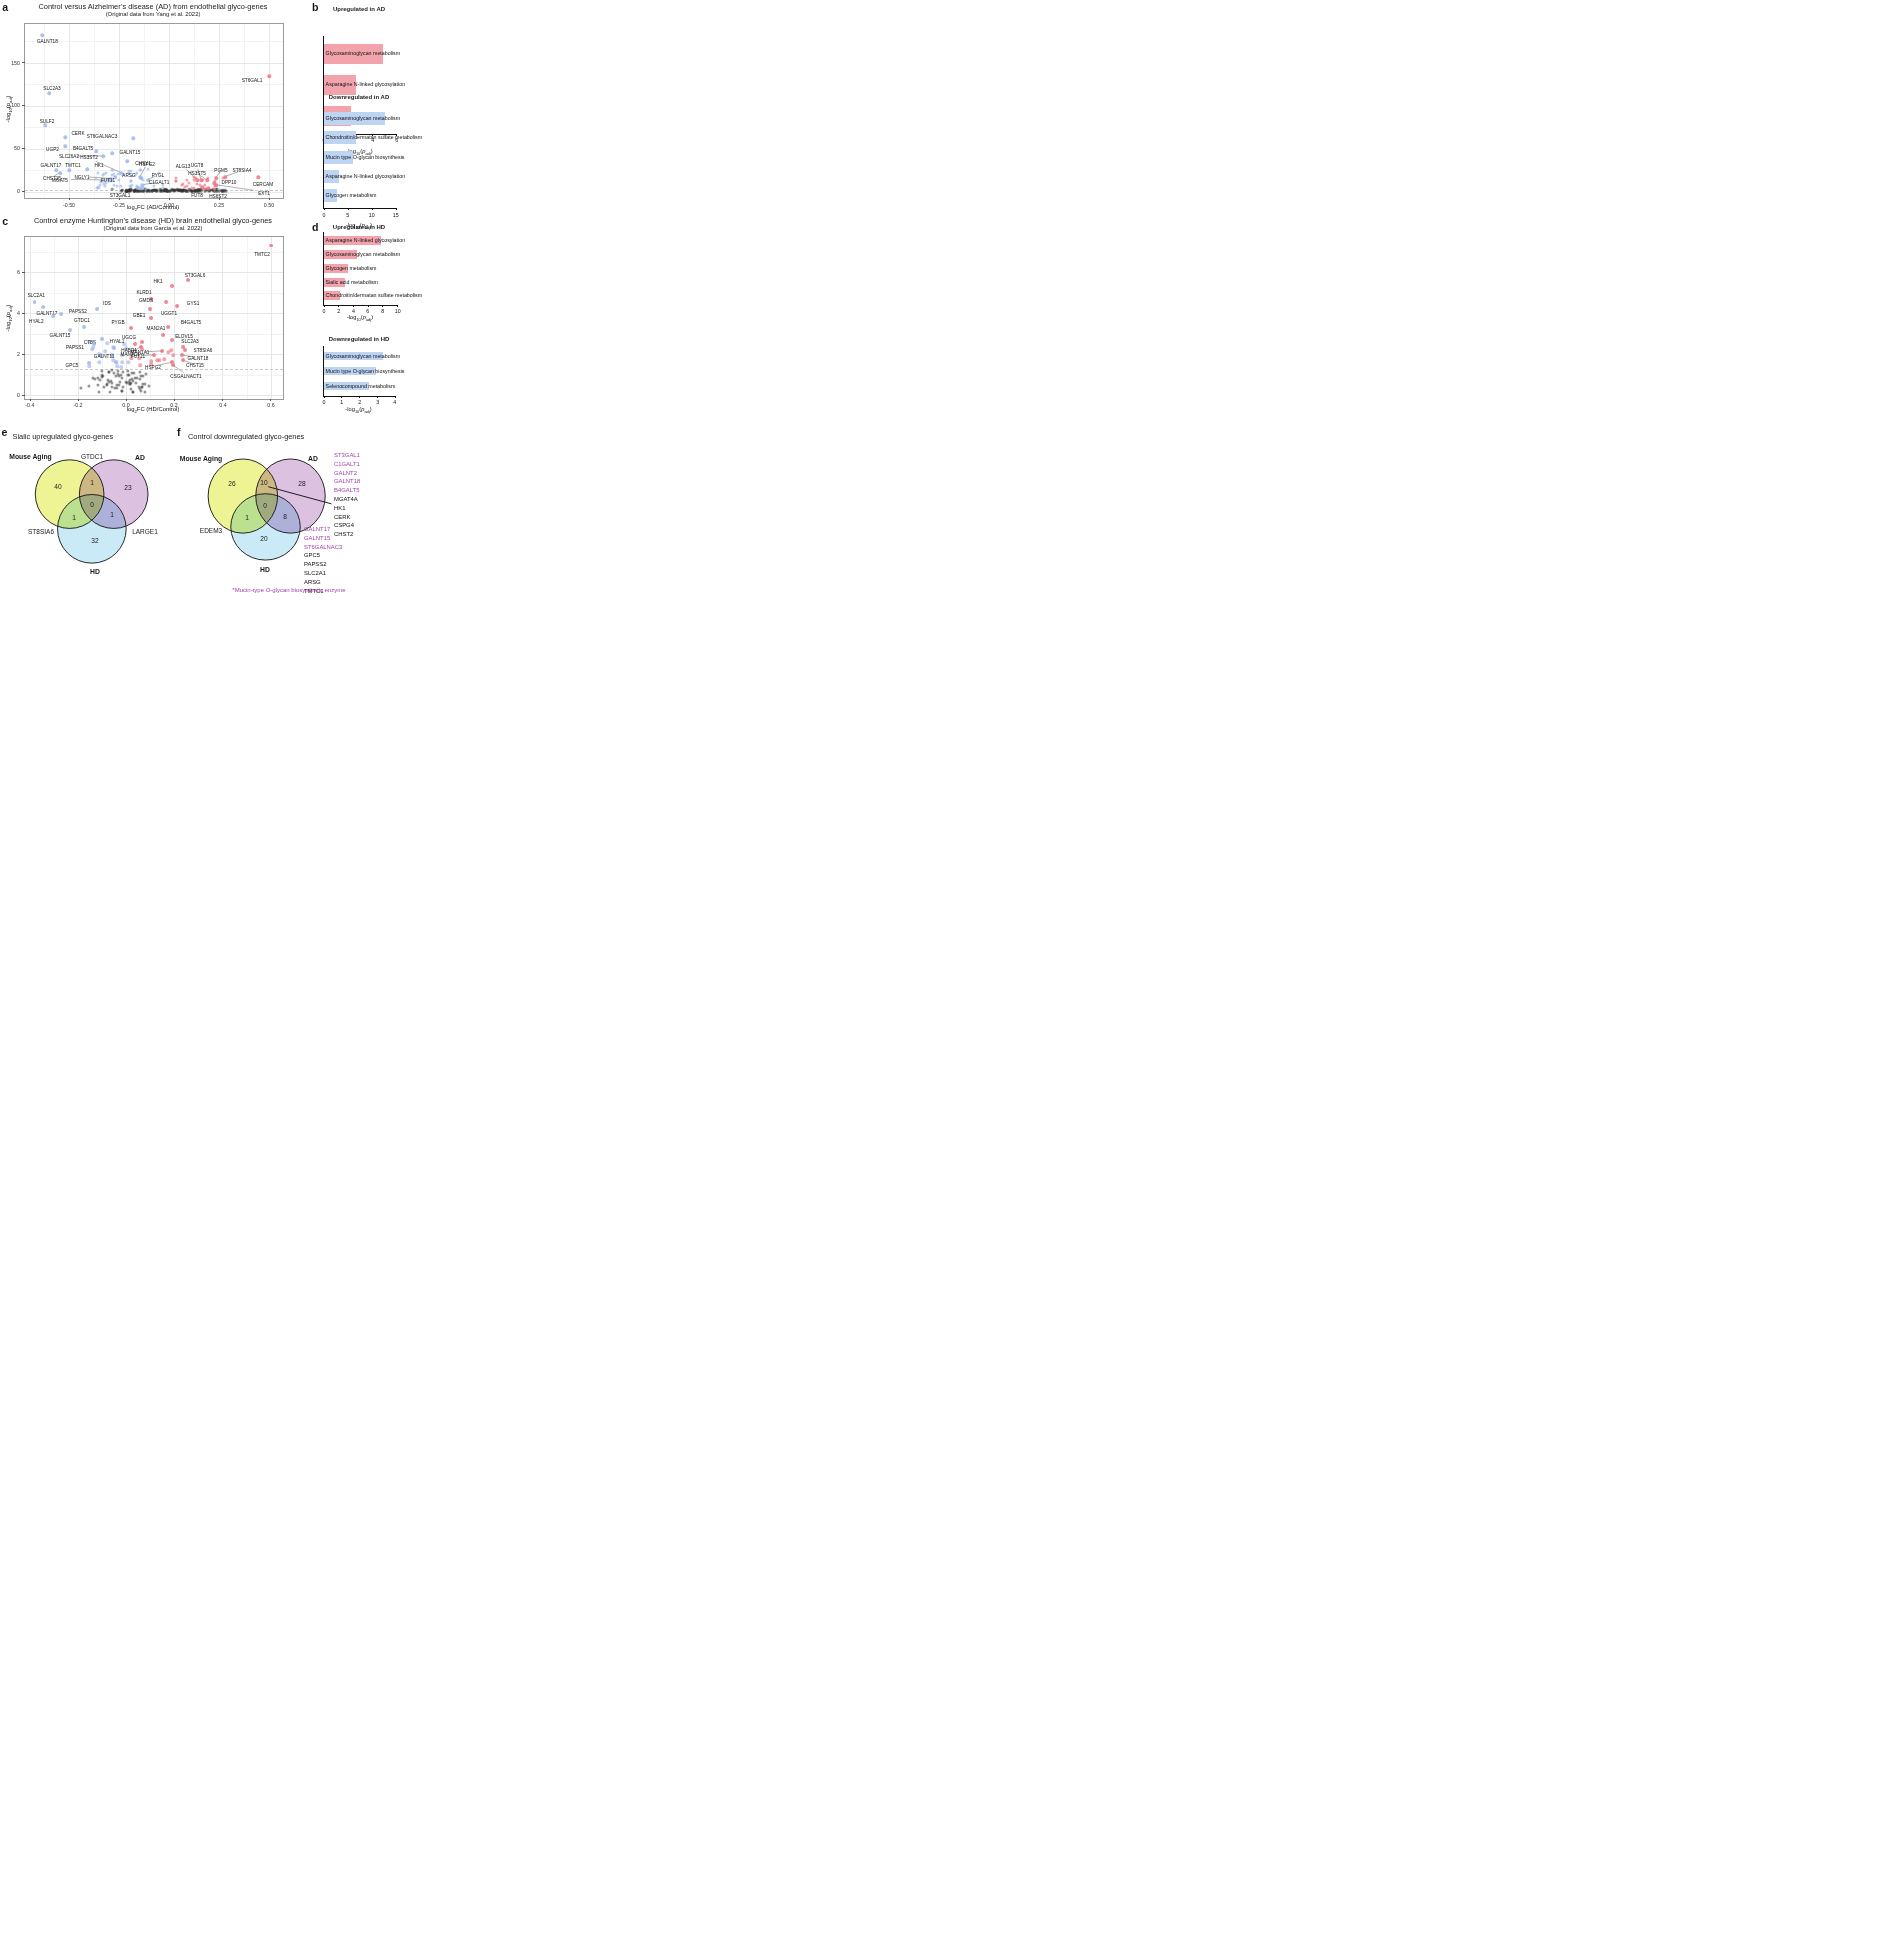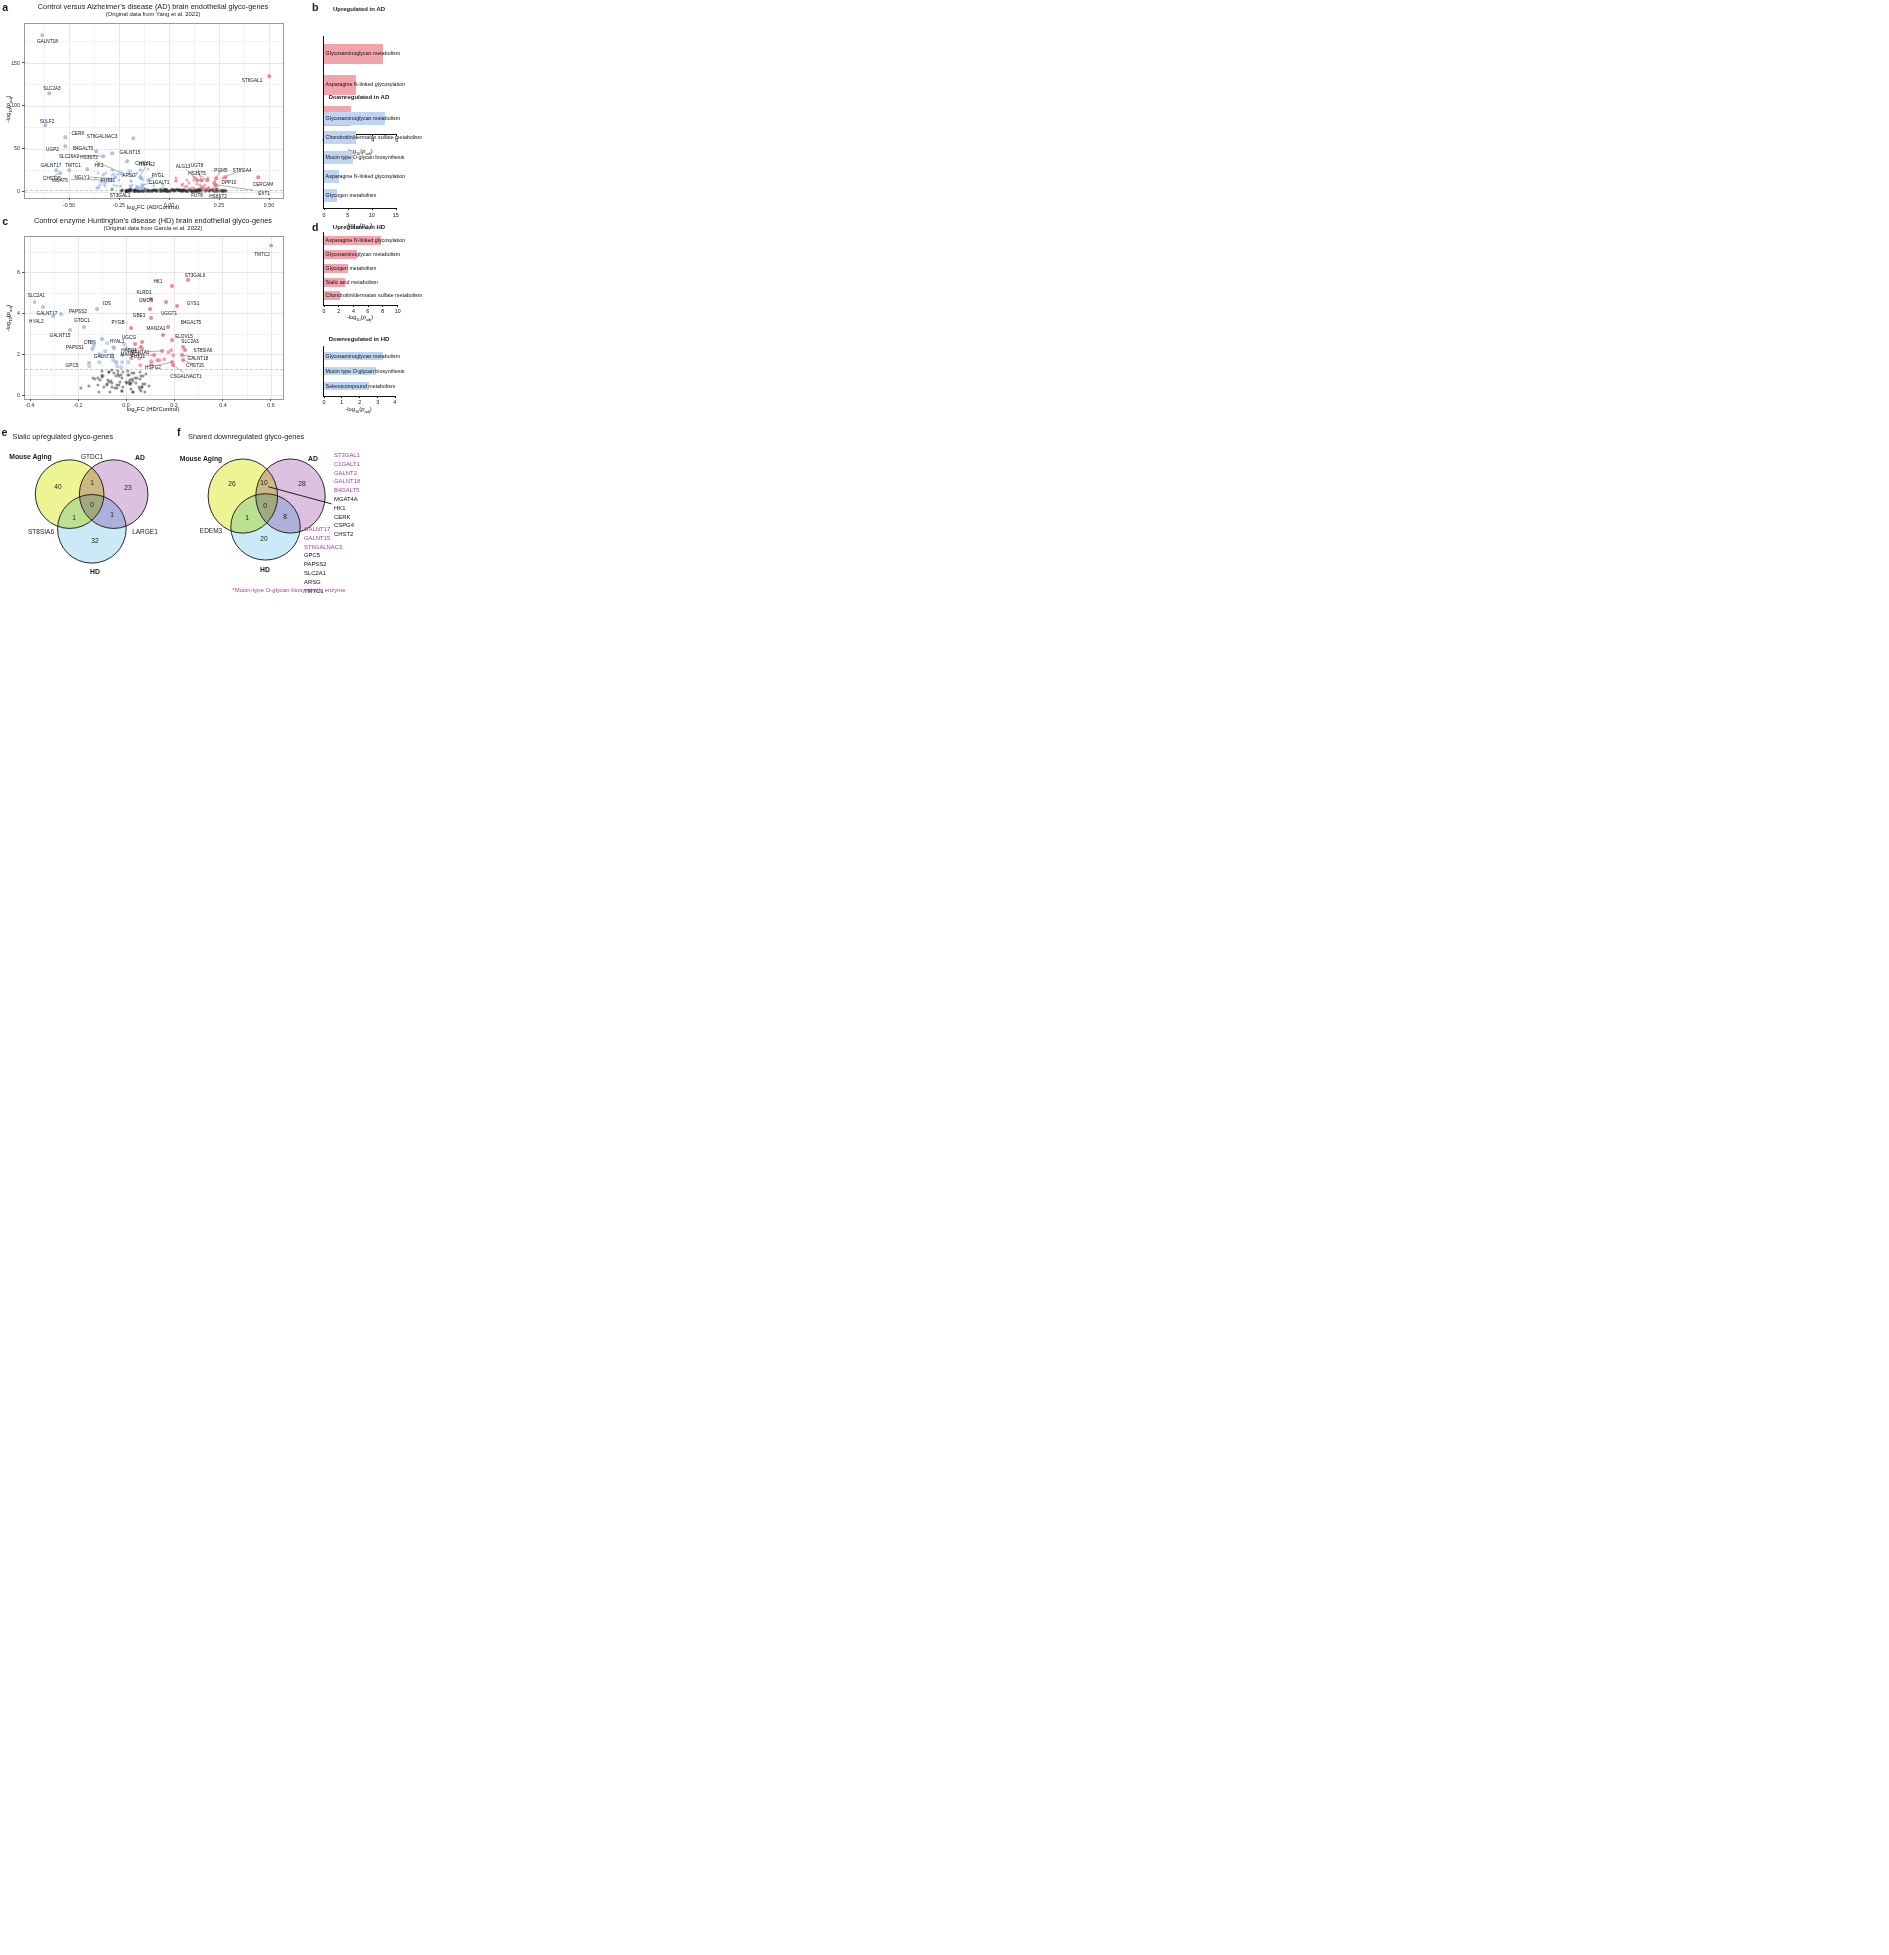--- a/index.html
+++ b/index.html
@@ -38,21 +38,21 @@
 
 <div id="canvas">
 
   <div class="vletter" style="left:2.3px;top:0.8px;">a</div>
   <div class="vletter" style="left:312px;top:0.8px;">b</div>
   <div class="vletter" style="left:2.3px;top:215px;">c</div>
   <div class="vletter" style="left:312px;top:221px;">d</div>
   <div class="vletter" style="left:1.6px;top:426px;">e</div>
   <div class="vletter" style="left:177px;top:426px;">f</div>
 
-  <div class="ptitle" style="left:23px;top:2.3px;width:260px;">Control versus Alzheimer’s disease (AD) brain endothelial glyco-genes</div>
+  <div class="ptitle" style="left:23px;top:2.3px;width:260px;">Control versus Alzheimer’s disease (AD) from endothelial glyco-genes</div>
   <div class="psub" style="left:23px;top:11.3px;width:260px;">(Original data from Yang et al. 2022)</div>
 
   <div id="v-a" class="plot" style="left: 24px; top: 23px; width: 258px; height: 174px;">
       <div class="grid minor" style="left: 19px; top: 0px; width: 0.4px; height: 100%;"></div>
       <div class="grid minor" style="left: 69px; top: 0px; width: 0.4px; height: 100%;"></div>
       <div class="grid minor" style="left: 119px; top: 0px; width: 0.4px; height: 100%;"></div>
       <div class="grid minor" style="left: 169px; top: 0px; width: 0.4px; height: 100%;"></div>
       <div class="grid minor" style="left: 219px; top: 0px; width: 0.4px; height: 100%;"></div>
       <div class="grid minor" style="left: 0px; top: 146px; width: 100%; height: 0.4px;"></div>
       <div class="grid minor" style="left: 0px; top: 103px; width: 100%; height: 0.4px;"></div>
@@ -769,21 +769,21 @@
   <div class="annot" style="left:41px;top:531px;">ST8SIA6</div>
   <div class="annot" style="left:145px;top:531px;">LARGE1</div>
   <div class="num" style="left:58px;top:486px;">40</div>
   <div class="num" style="left:92px;top:482px;">1</div>
   <div class="num" style="left:128px;top:487px;">23</div>
   <div class="num" style="left:74px;top:517px;">1</div>
   <div class="num" style="left:92px;top:504px;">0</div>
   <div class="num" style="left:112px;top:514px;">1</div>
   <div class="num" style="left:95px;top:540px;">32</div>
 
-  <div class="ptitle" style="left:188px;top:432px;width:129px;text-align:left;">Shared downregulated glyco-genes</div>
+  <div class="ptitle" style="left:188px;top:432px;width:129px;text-align:left;">Control downregulated glyco-genes</div>
   <svg id="venn-f-svg" class="abs" style="left:196px;top:450px;" width="164" height="121" viewBox="0 0 420 310">
       <ellipse cx="120" cy="118" rx="89" ry="95" fill="#eef494" style="mix-blend-mode: multiply;"></ellipse>
       <ellipse cx="242" cy="118" rx="89" ry="95" fill="#dcc1e1" style="mix-blend-mode: multiply;"></ellipse>
       <ellipse cx="178" cy="197" rx="89" ry="85" fill="#c9eaf6" style="mix-blend-mode: multiply;"></ellipse>
       <ellipse cx="120" cy="118" rx="89" ry="95" fill="none" stroke="#1a1a1a" stroke-width="2.4"></ellipse>
       <ellipse cx="242" cy="118" rx="89" ry="95" fill="none" stroke="#1a1a1a" stroke-width="2.4"></ellipse>
       <ellipse cx="178" cy="197" rx="89" ry="85" fill="none" stroke="#1a1a1a" stroke-width="2.4"></ellipse>
       <line x1="185" y1="94" x2="347" y2="138" stroke="#111" stroke-width="2.4"></line>
     </svg>
   <div class="setlabel" style="left:201px;top:458px;">Mouse Aging</div>

